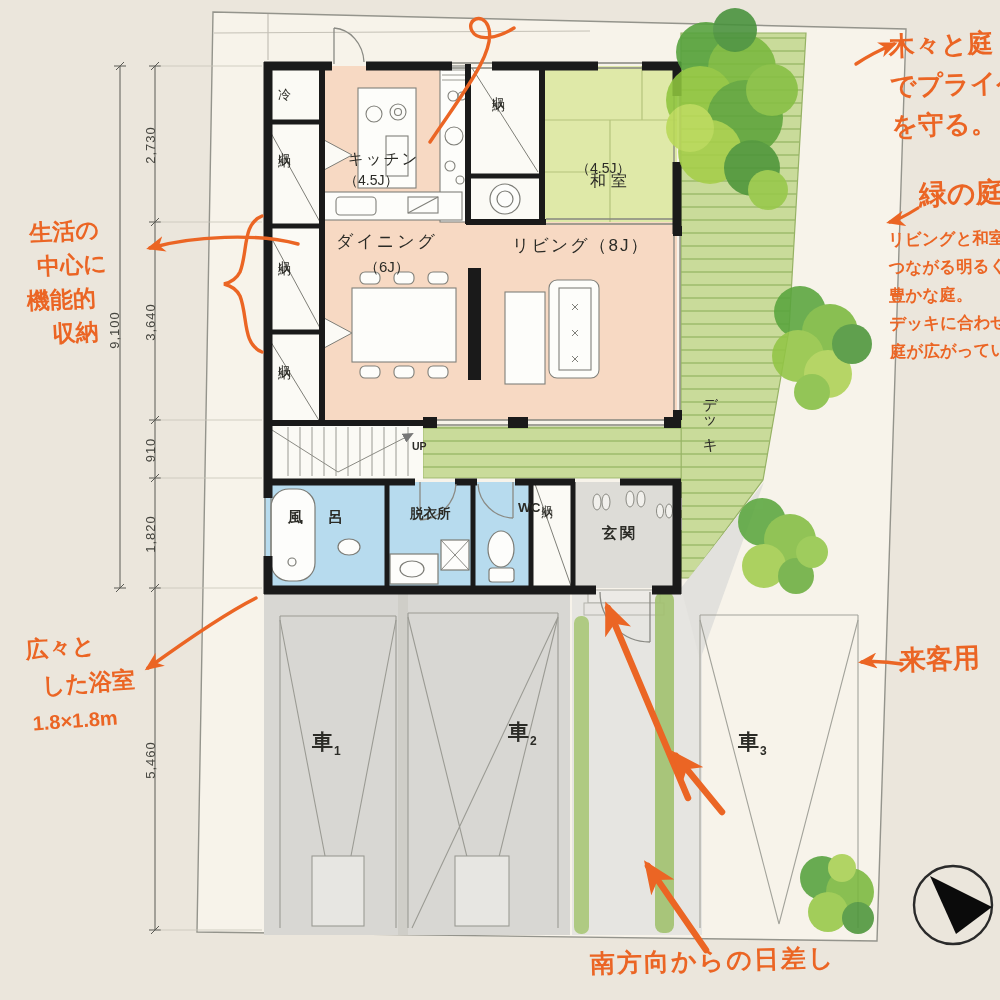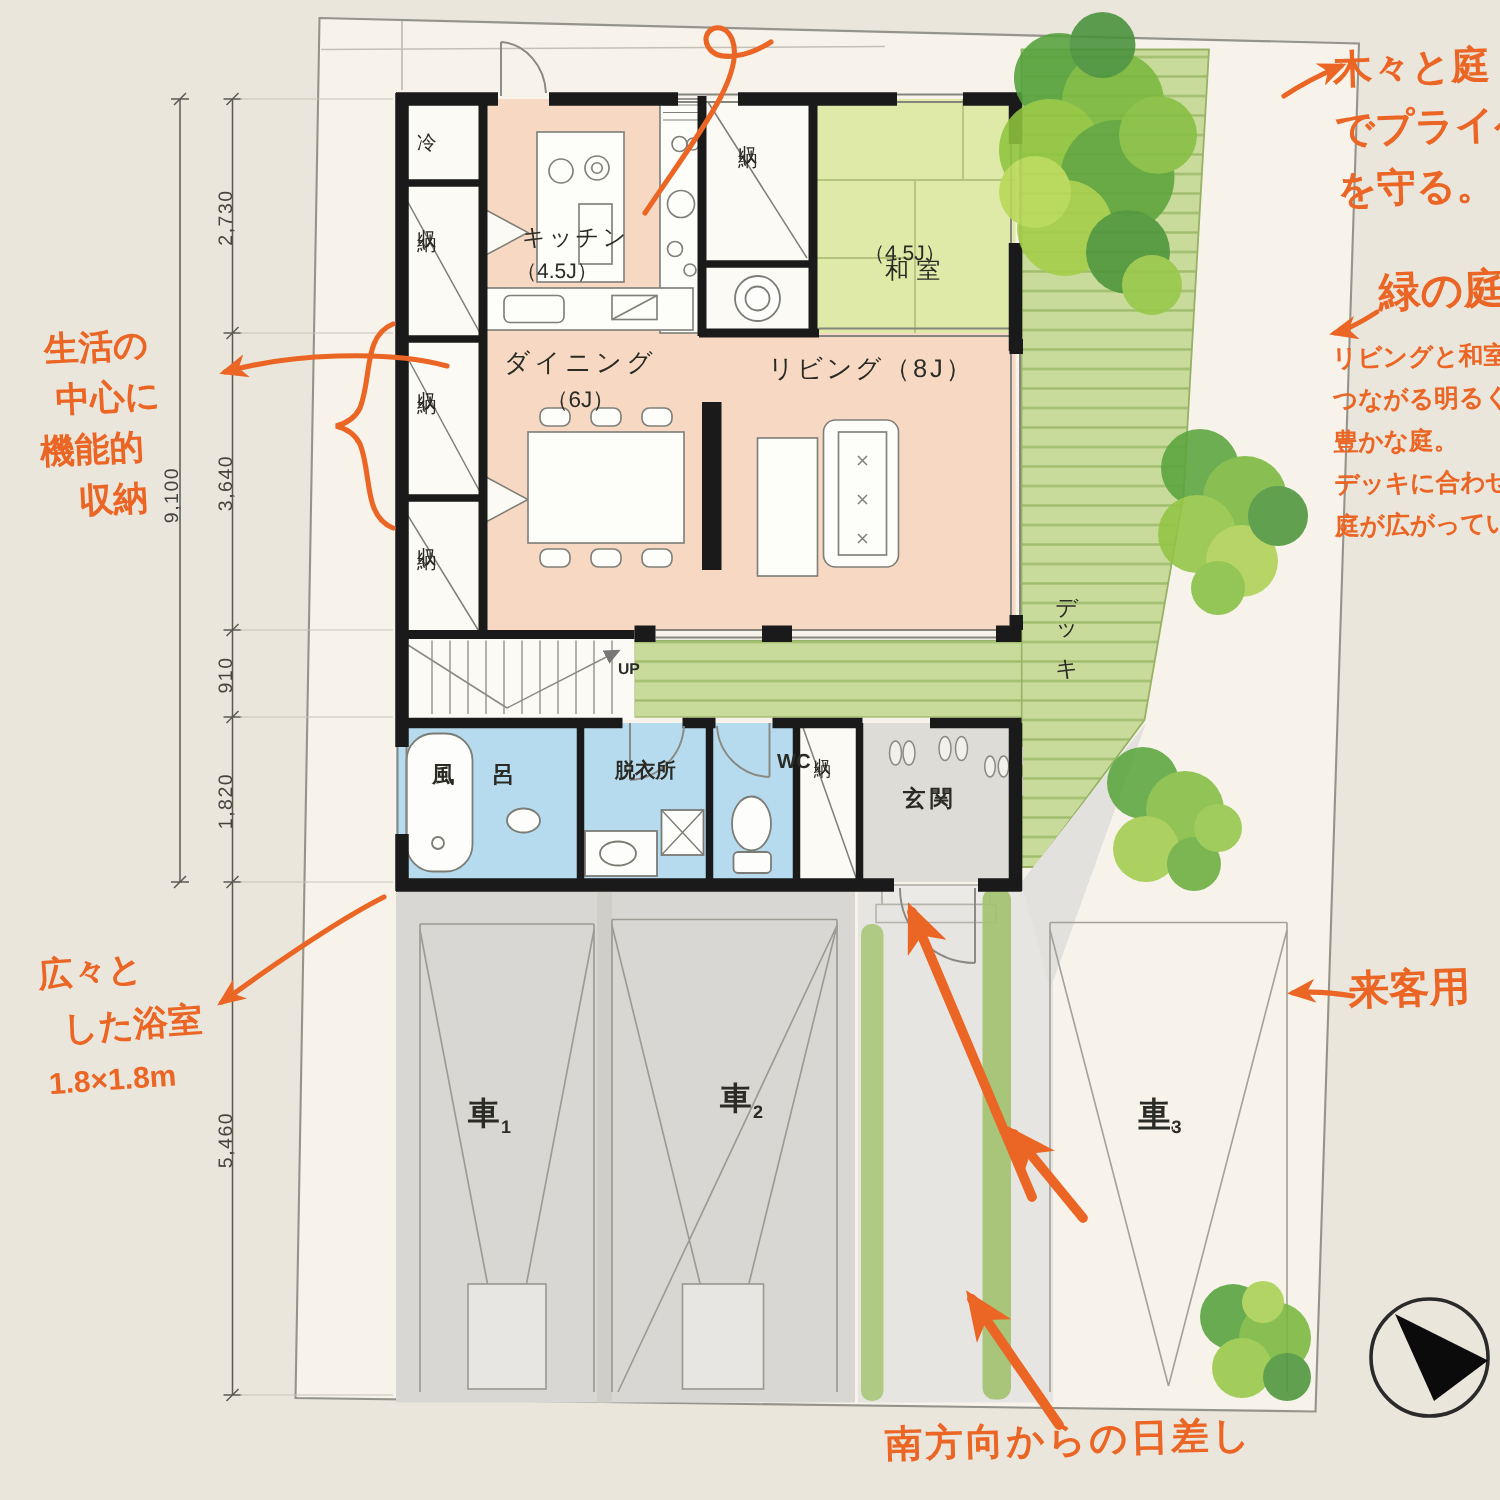--- a/index.html
+++ b/index.html
@@ -328,24 +328,24 @@
   <div class="lbl room small-room" style="left:328px;top:508px;font-size:15px;">呂</div>
   <div class="lbl room small-room" style="left:396px;top:506px;margin-left:14px;">脱衣所</div>
   <div class="lbl room small-room" style="left:481px;top:500px;margin-left:37px;">WC</div>
   <div class="lbl room small-room" style="left:602px;top:524px;font-size:15px;letter-spacing:3px;">玄関</div>
   <div class="lbl room vert" style="left:702px;top:388px;font-size:15px;">デッキ</div>
   <div class="lbl room" style="left:412px;top:440px;font-size:10.5px;font-weight:700;">UP</div>
 
   <div class="car" style="left:312px;top:728px;">
     <span>車</span><span class="no">1</span>
   </div>
-  <div class="car" style="left:480px;top:718px;">
+  <div class="car" style="left:508px;top:718px;">
     <span>車</span><span class="no">2</span>
   </div>
-  <div class="car" style="left:759px;top:728px;text-decoration:underline;">
+  <div class="car" style="left:738px;top:728px;">
     <span>車</span><span class="no">3</span>
   </div>
 
   <div class="dim" style="left:150px;top:145px;">2,730</div>
   <div class="dim" style="left:150px;top:322px;">3,640</div>
   <div class="dim" style="left:150px;top:450px;">910</div>
   <div class="dim" style="left:150px;top:534px;">1,820</div>
   <div class="dim" style="left:150px;top:760px;">5,460</div>
   <div class="dim" style="left:114px;top:330px;">9,100</div>
 

